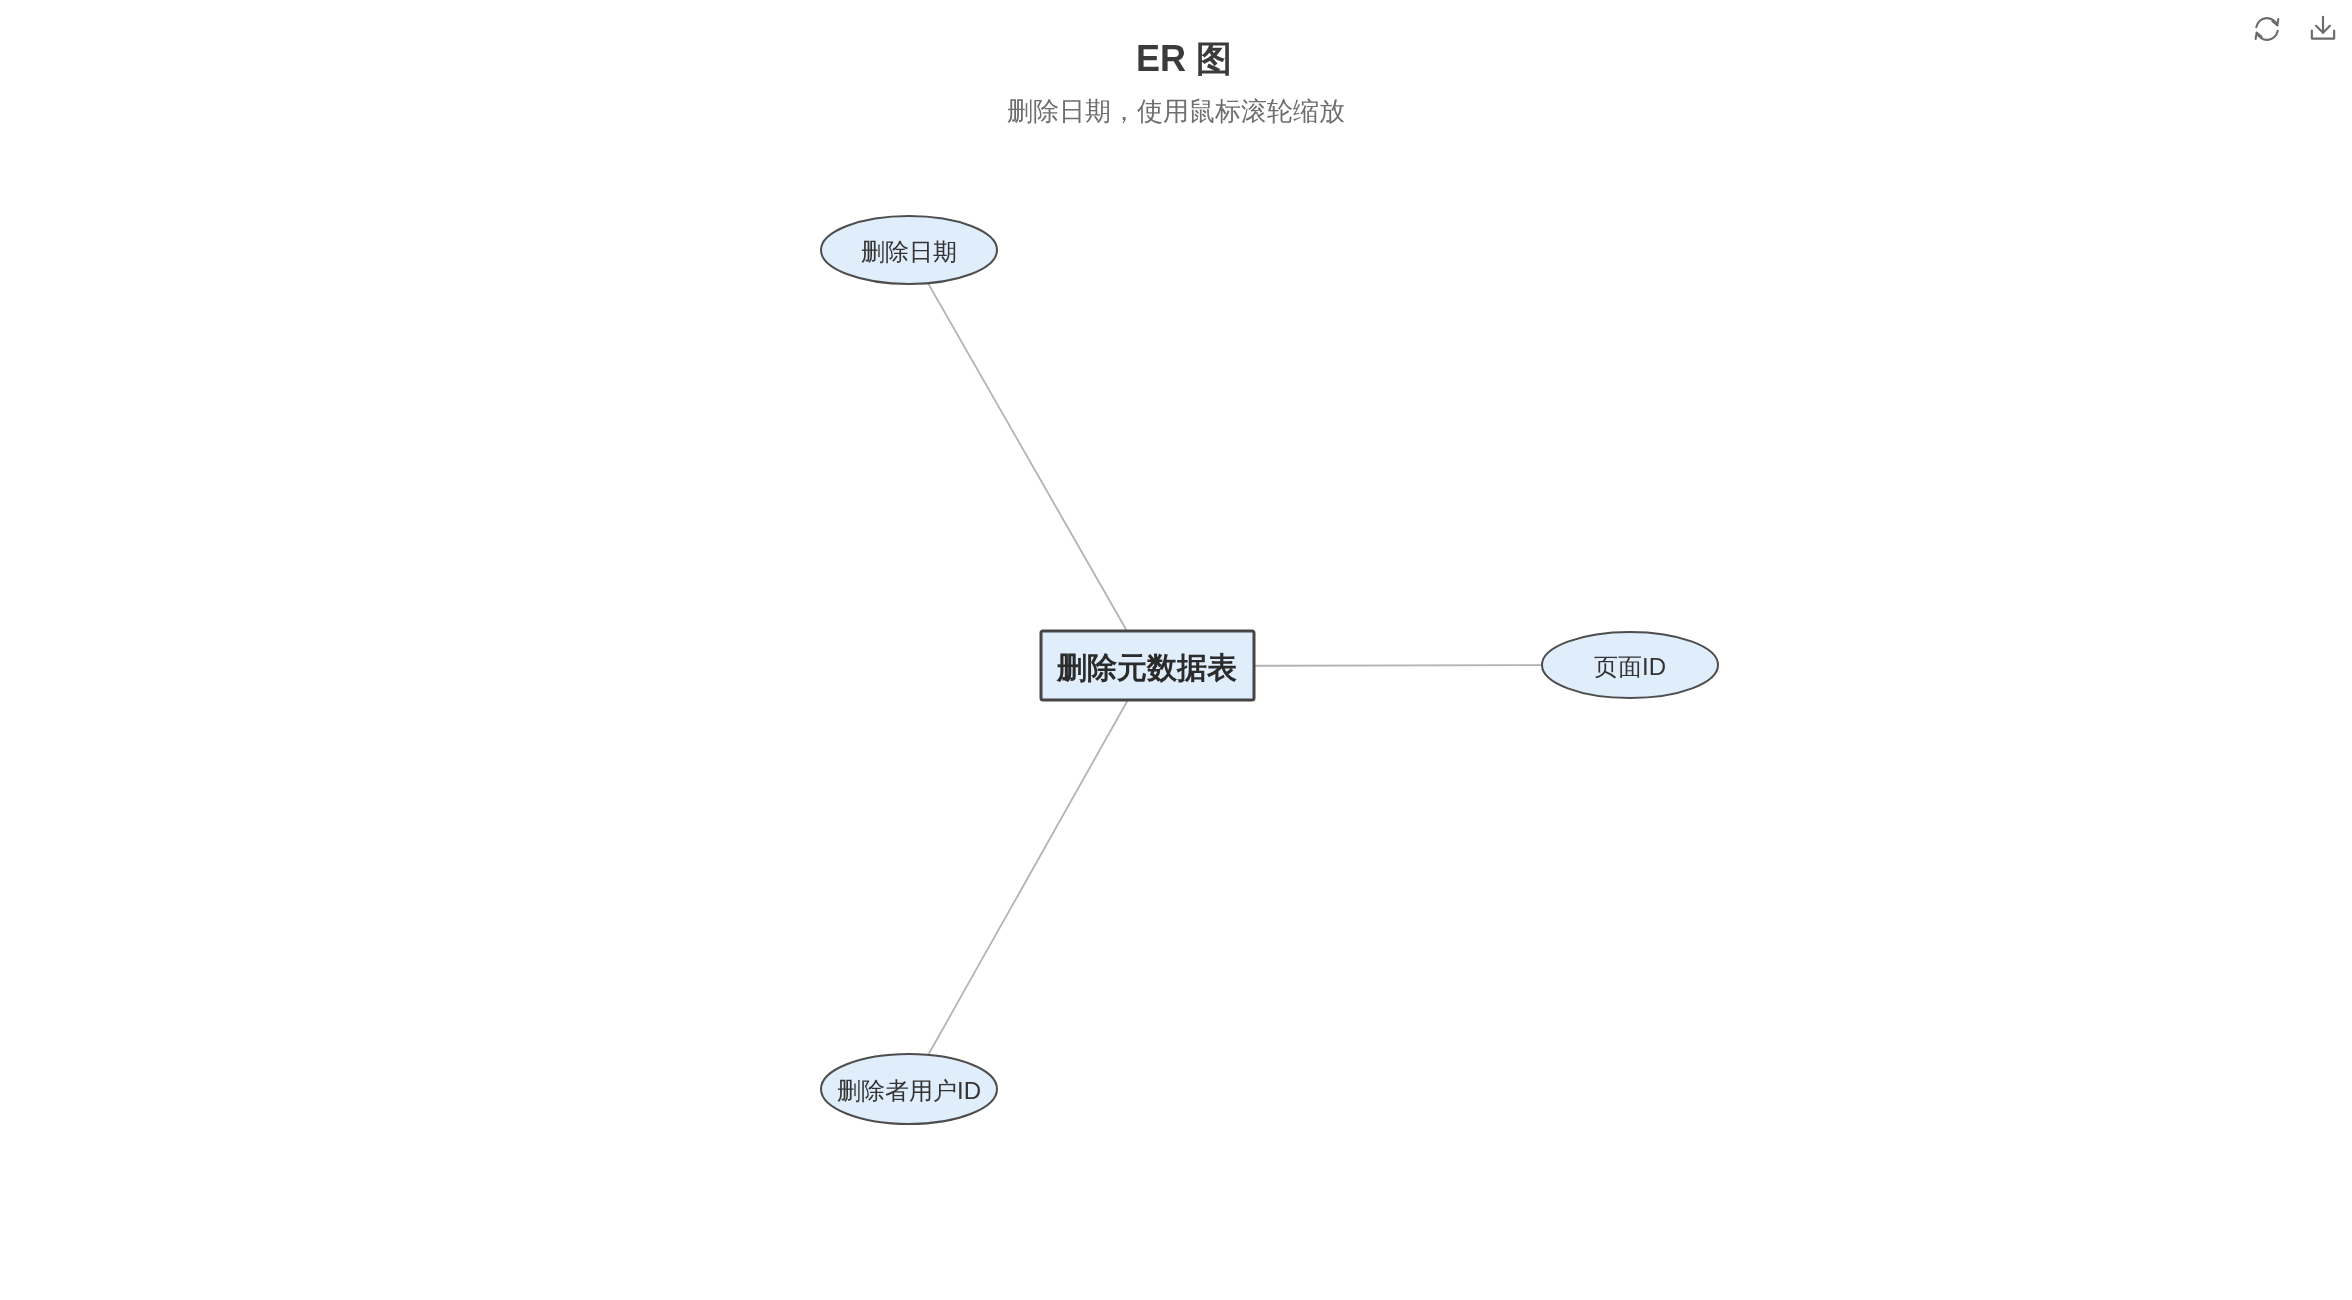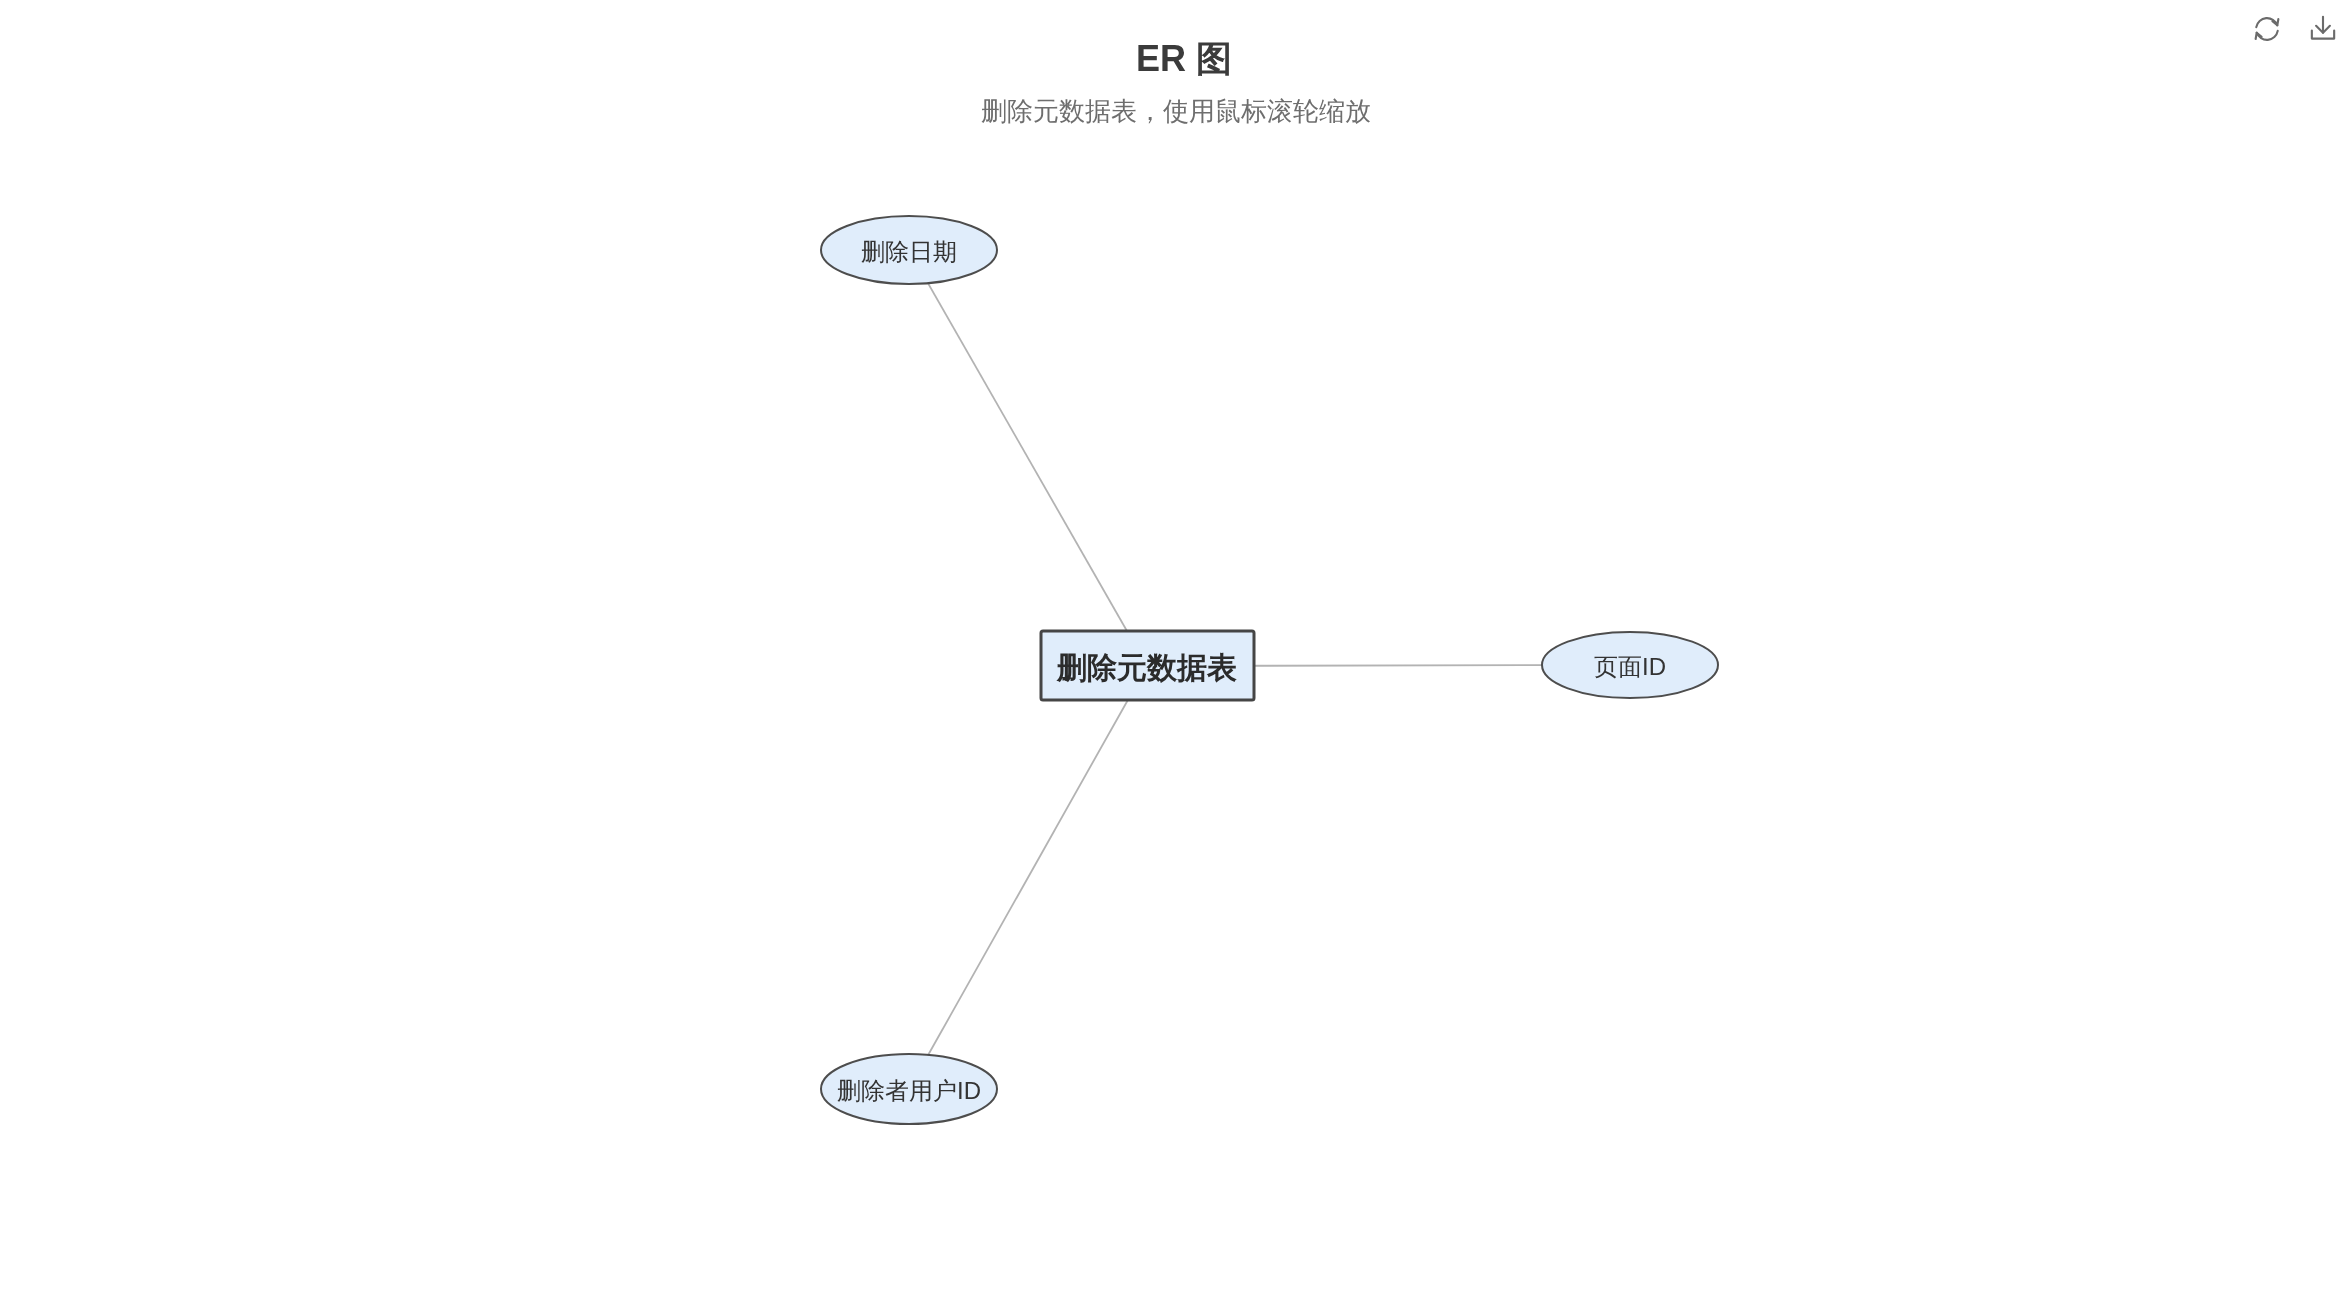--- a/index.html
+++ b/index.html
@@ -88,21 +88,21 @@
     dominant-baseline: central;
     font-family: "Liberation Sans", sans-serif;
   }
   .node { cursor: move; }
 </style>
 </head>
 <body>
 
 <div class="header">
   <h1 class="title">ER 图</h1>
-  <p class="subtitle">删除元数据表，使用鼠标滚轮缩放</p>
+  <p class="subtitle">删除日期，使用鼠标滚轮缩放</p>
 </div>
 
 <div class="toolbar">
   <button class="icon-btn">
     <svg viewBox="0 0 32 32" aria-hidden="true">
       <path d="M5.9 14.2 A10.3 10.3 0 0 1 25.7 12.5"></path>
       <polyline points="26.7 6.6 25.7 12.5 21.1 8.6"></polyline>
       <path d="M26.1 17.8 A10.3 10.3 0 0 1 6.3 19.5"></path>
       <polyline points="5.3 25.4 6.3 19.5 10.9 23.4"></polyline>
     </svg>

